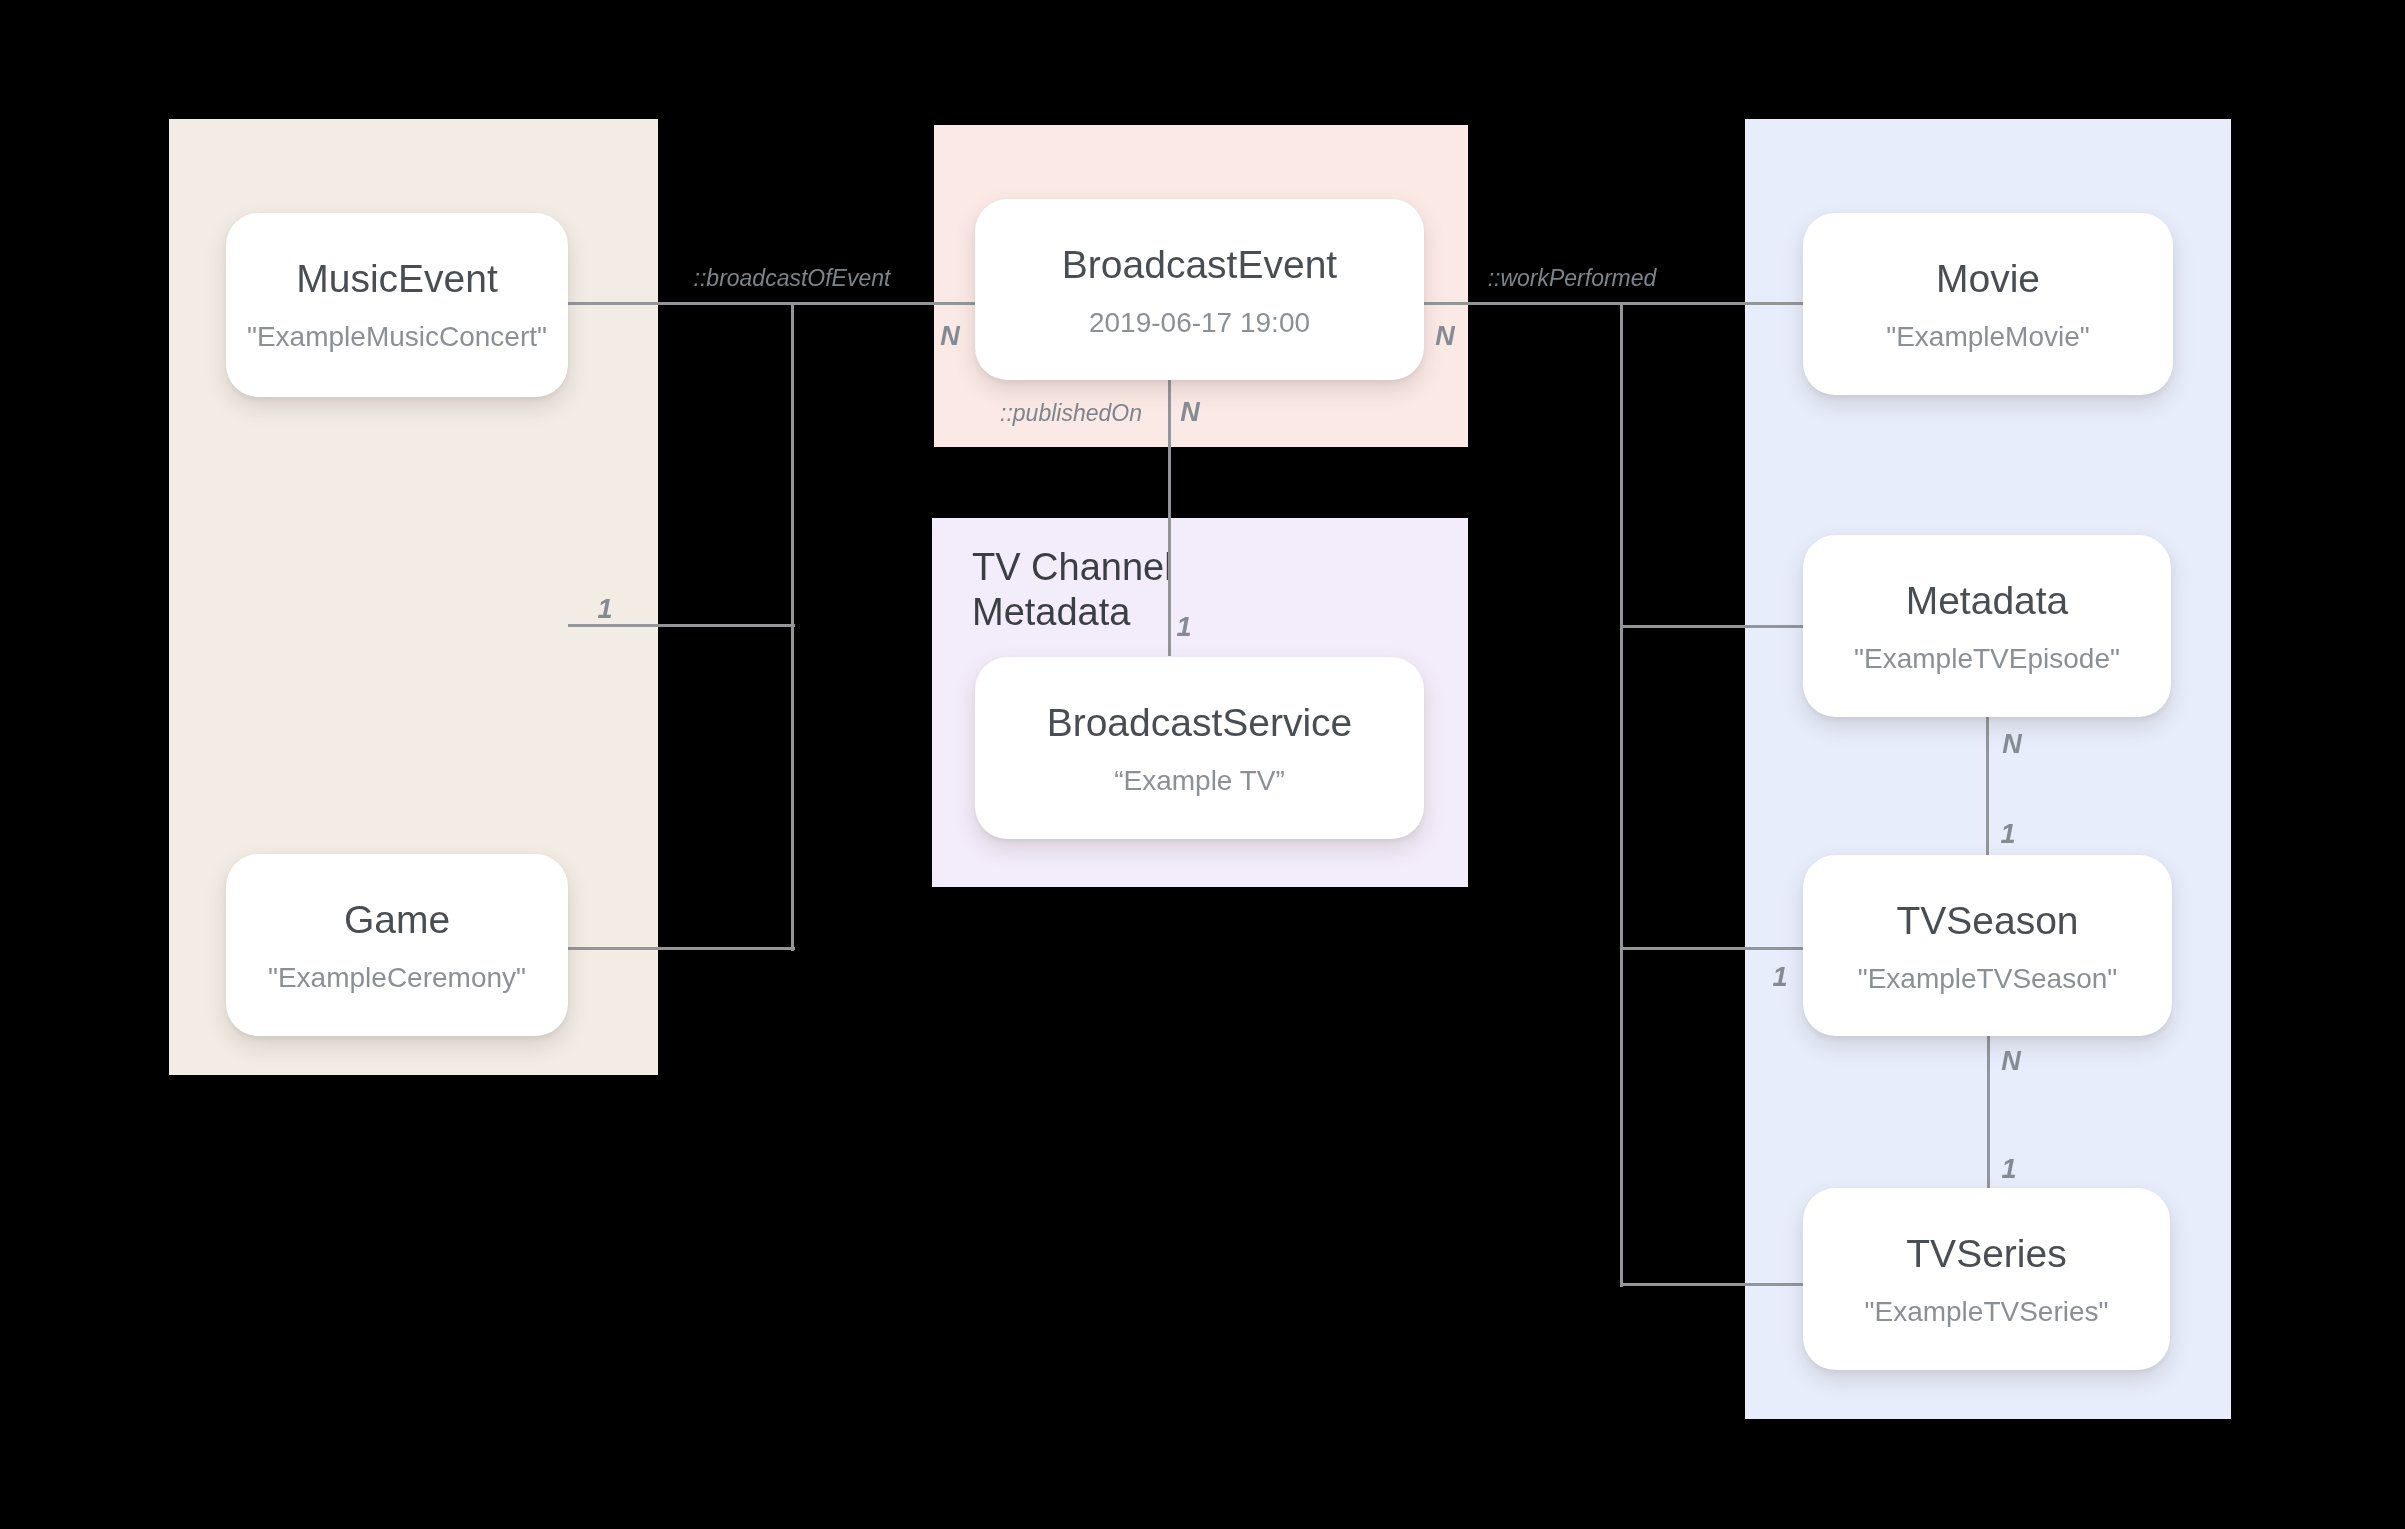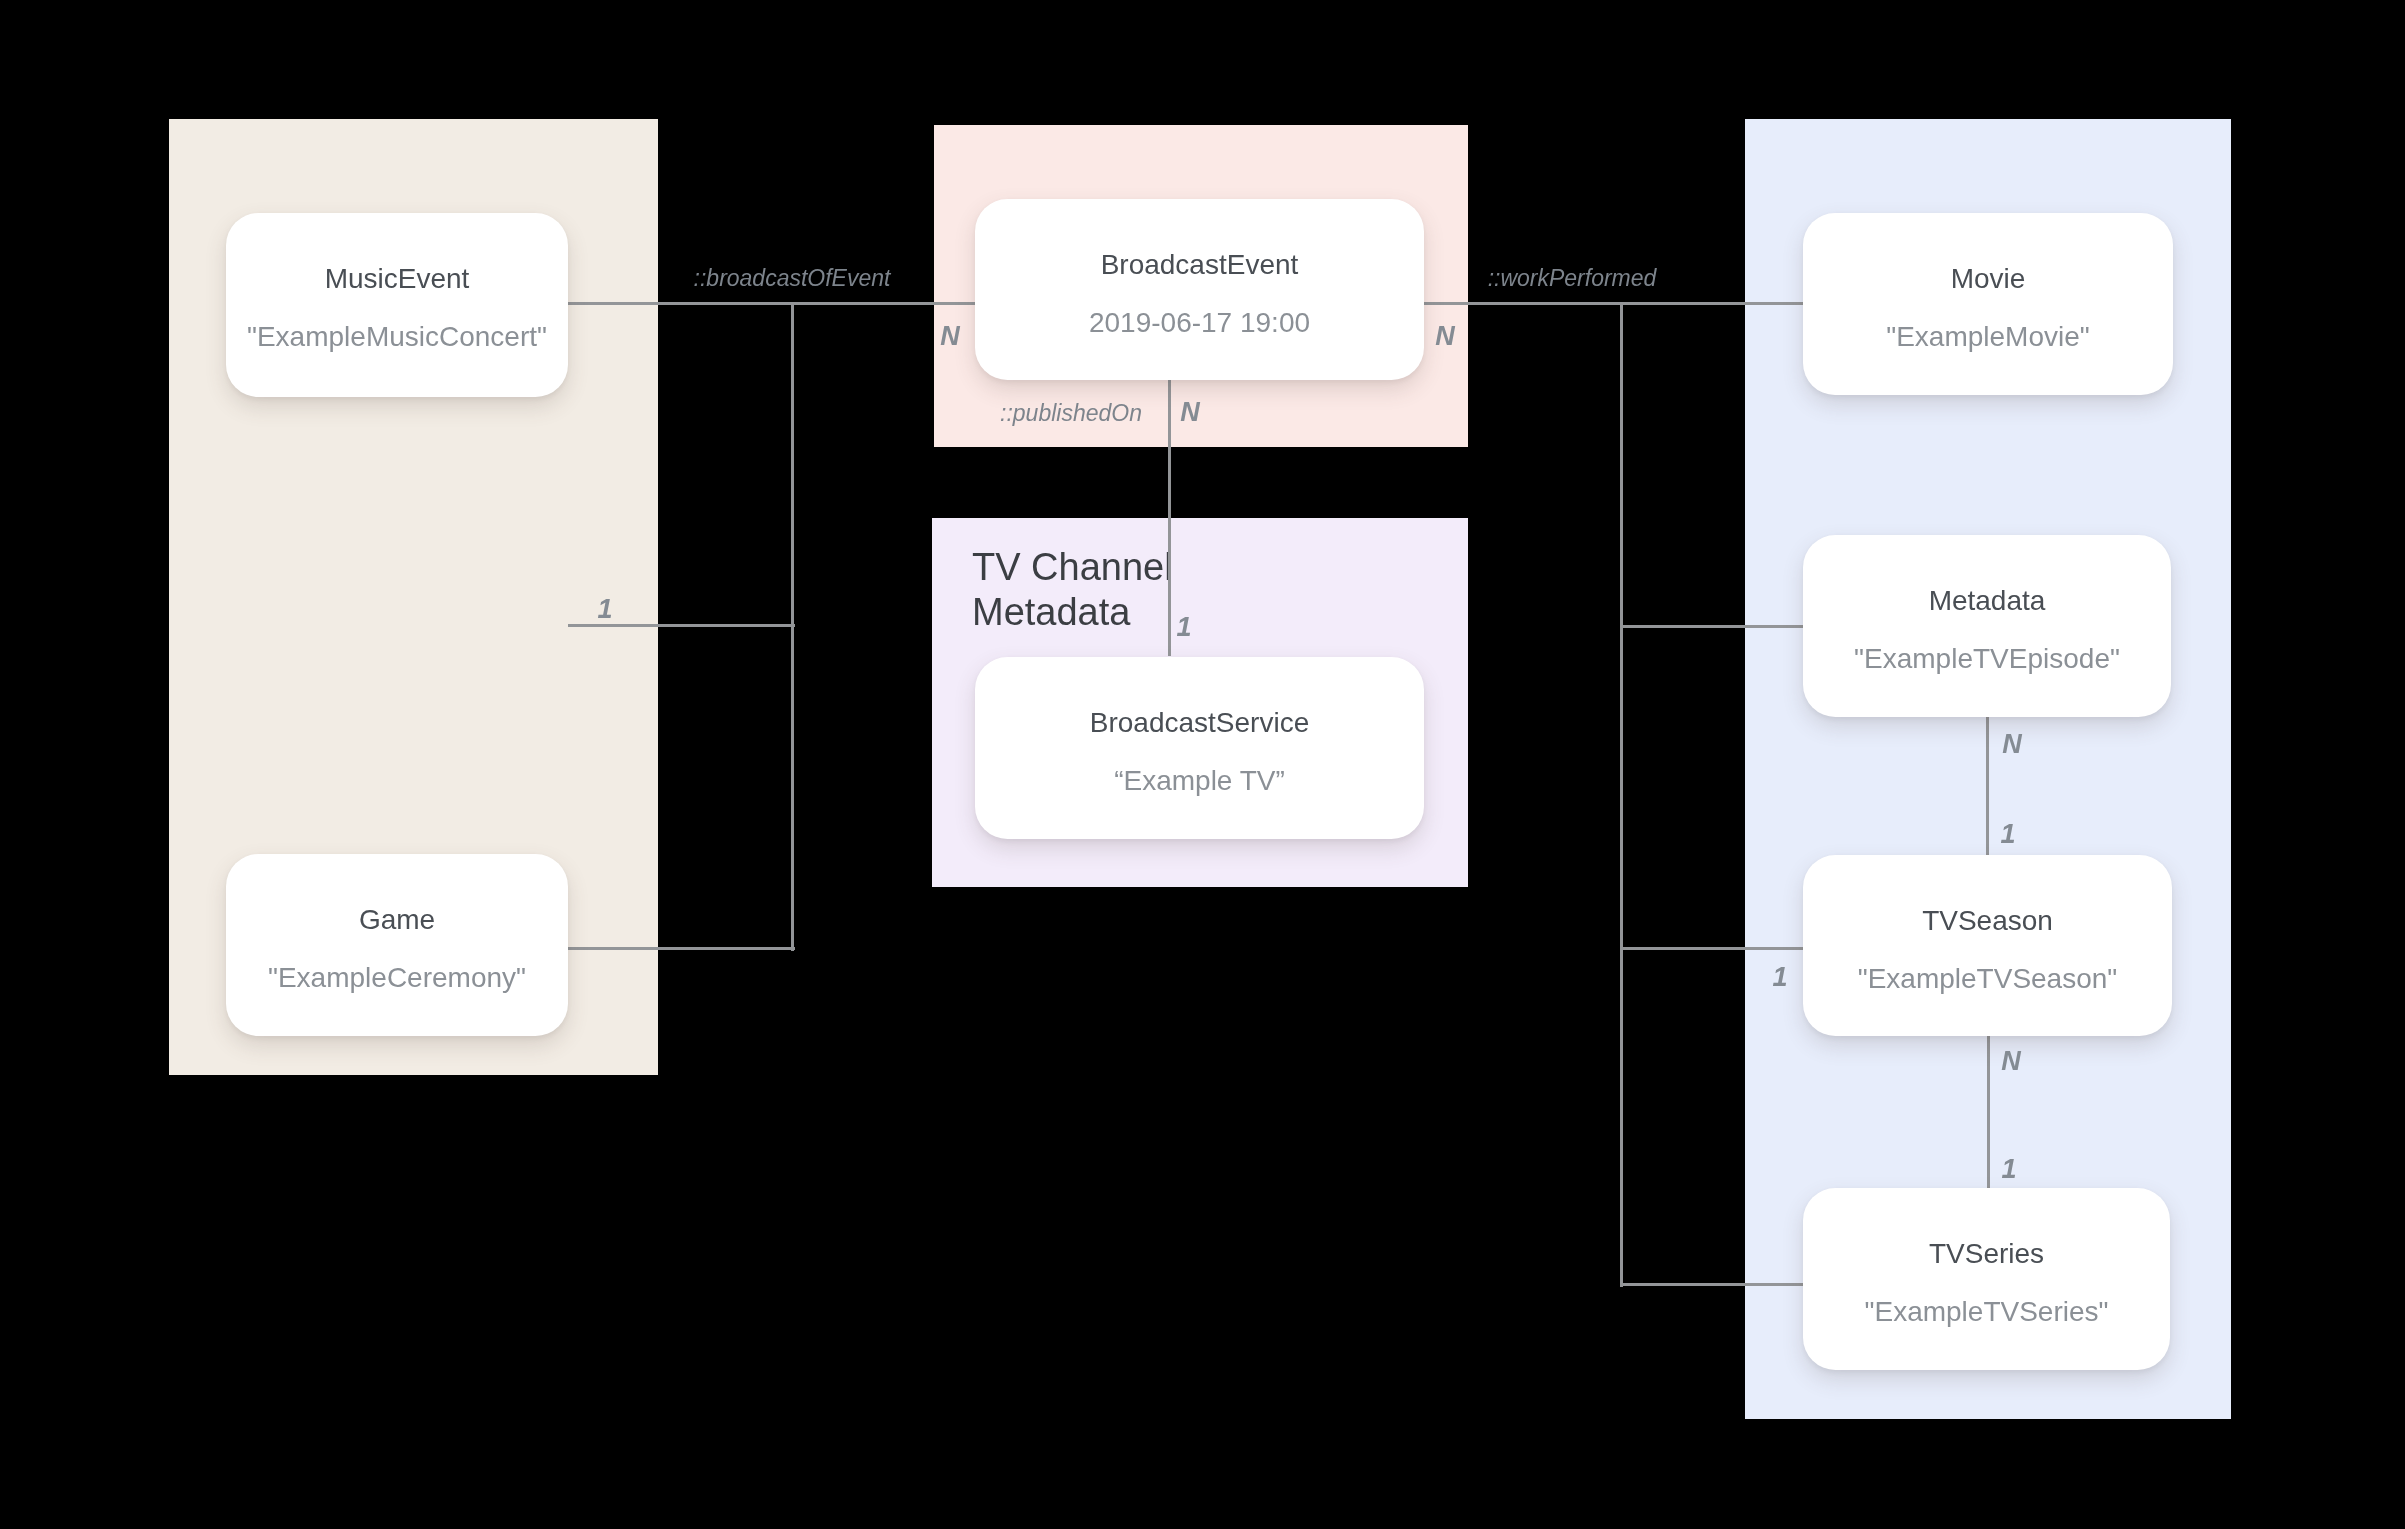--- a/index.html
+++ b/index.html
@@ -16,21 +16,21 @@
     position:absolute;font-size:38px;line-height:45px;color:#3B3E43;
     white-space:pre-line;letter-spacing:0px;font-weight:400;
   }
   .connector{position:absolute;background:#939598;}
   .card{
     position:absolute;background:#FFFFFF;border-radius:32.5px;
     box-shadow:0 9.6px 21px rgba(85,70,60,0.16), 0 2.9px 5.7px rgba(0,0,0,0.05);
     display:flex;flex-direction:column;align-items:center;
     padding-top:48px;box-sizing:border-box;gap:23px;
   }
-  .node-type{font-size:28px;line-height:36px;color:#494E54;text-align:center;}
+  .node-type{font-size:39px;line-height:36px;color:#494E54;text-align:center;}
   .node-value{
     font-size:28px;line-height:34px;color:#8B9096;text-align:center;
     white-space:pre-line;
   }
   .edge-label{
     position:absolute;transform:translate(-50%,-50%);
     font-size:23px;font-style:italic;font-weight:400;color:#7D848C;white-space:nowrap;
   }
   .cardinality{
     position:absolute;transform:translate(-50%,-50%);

